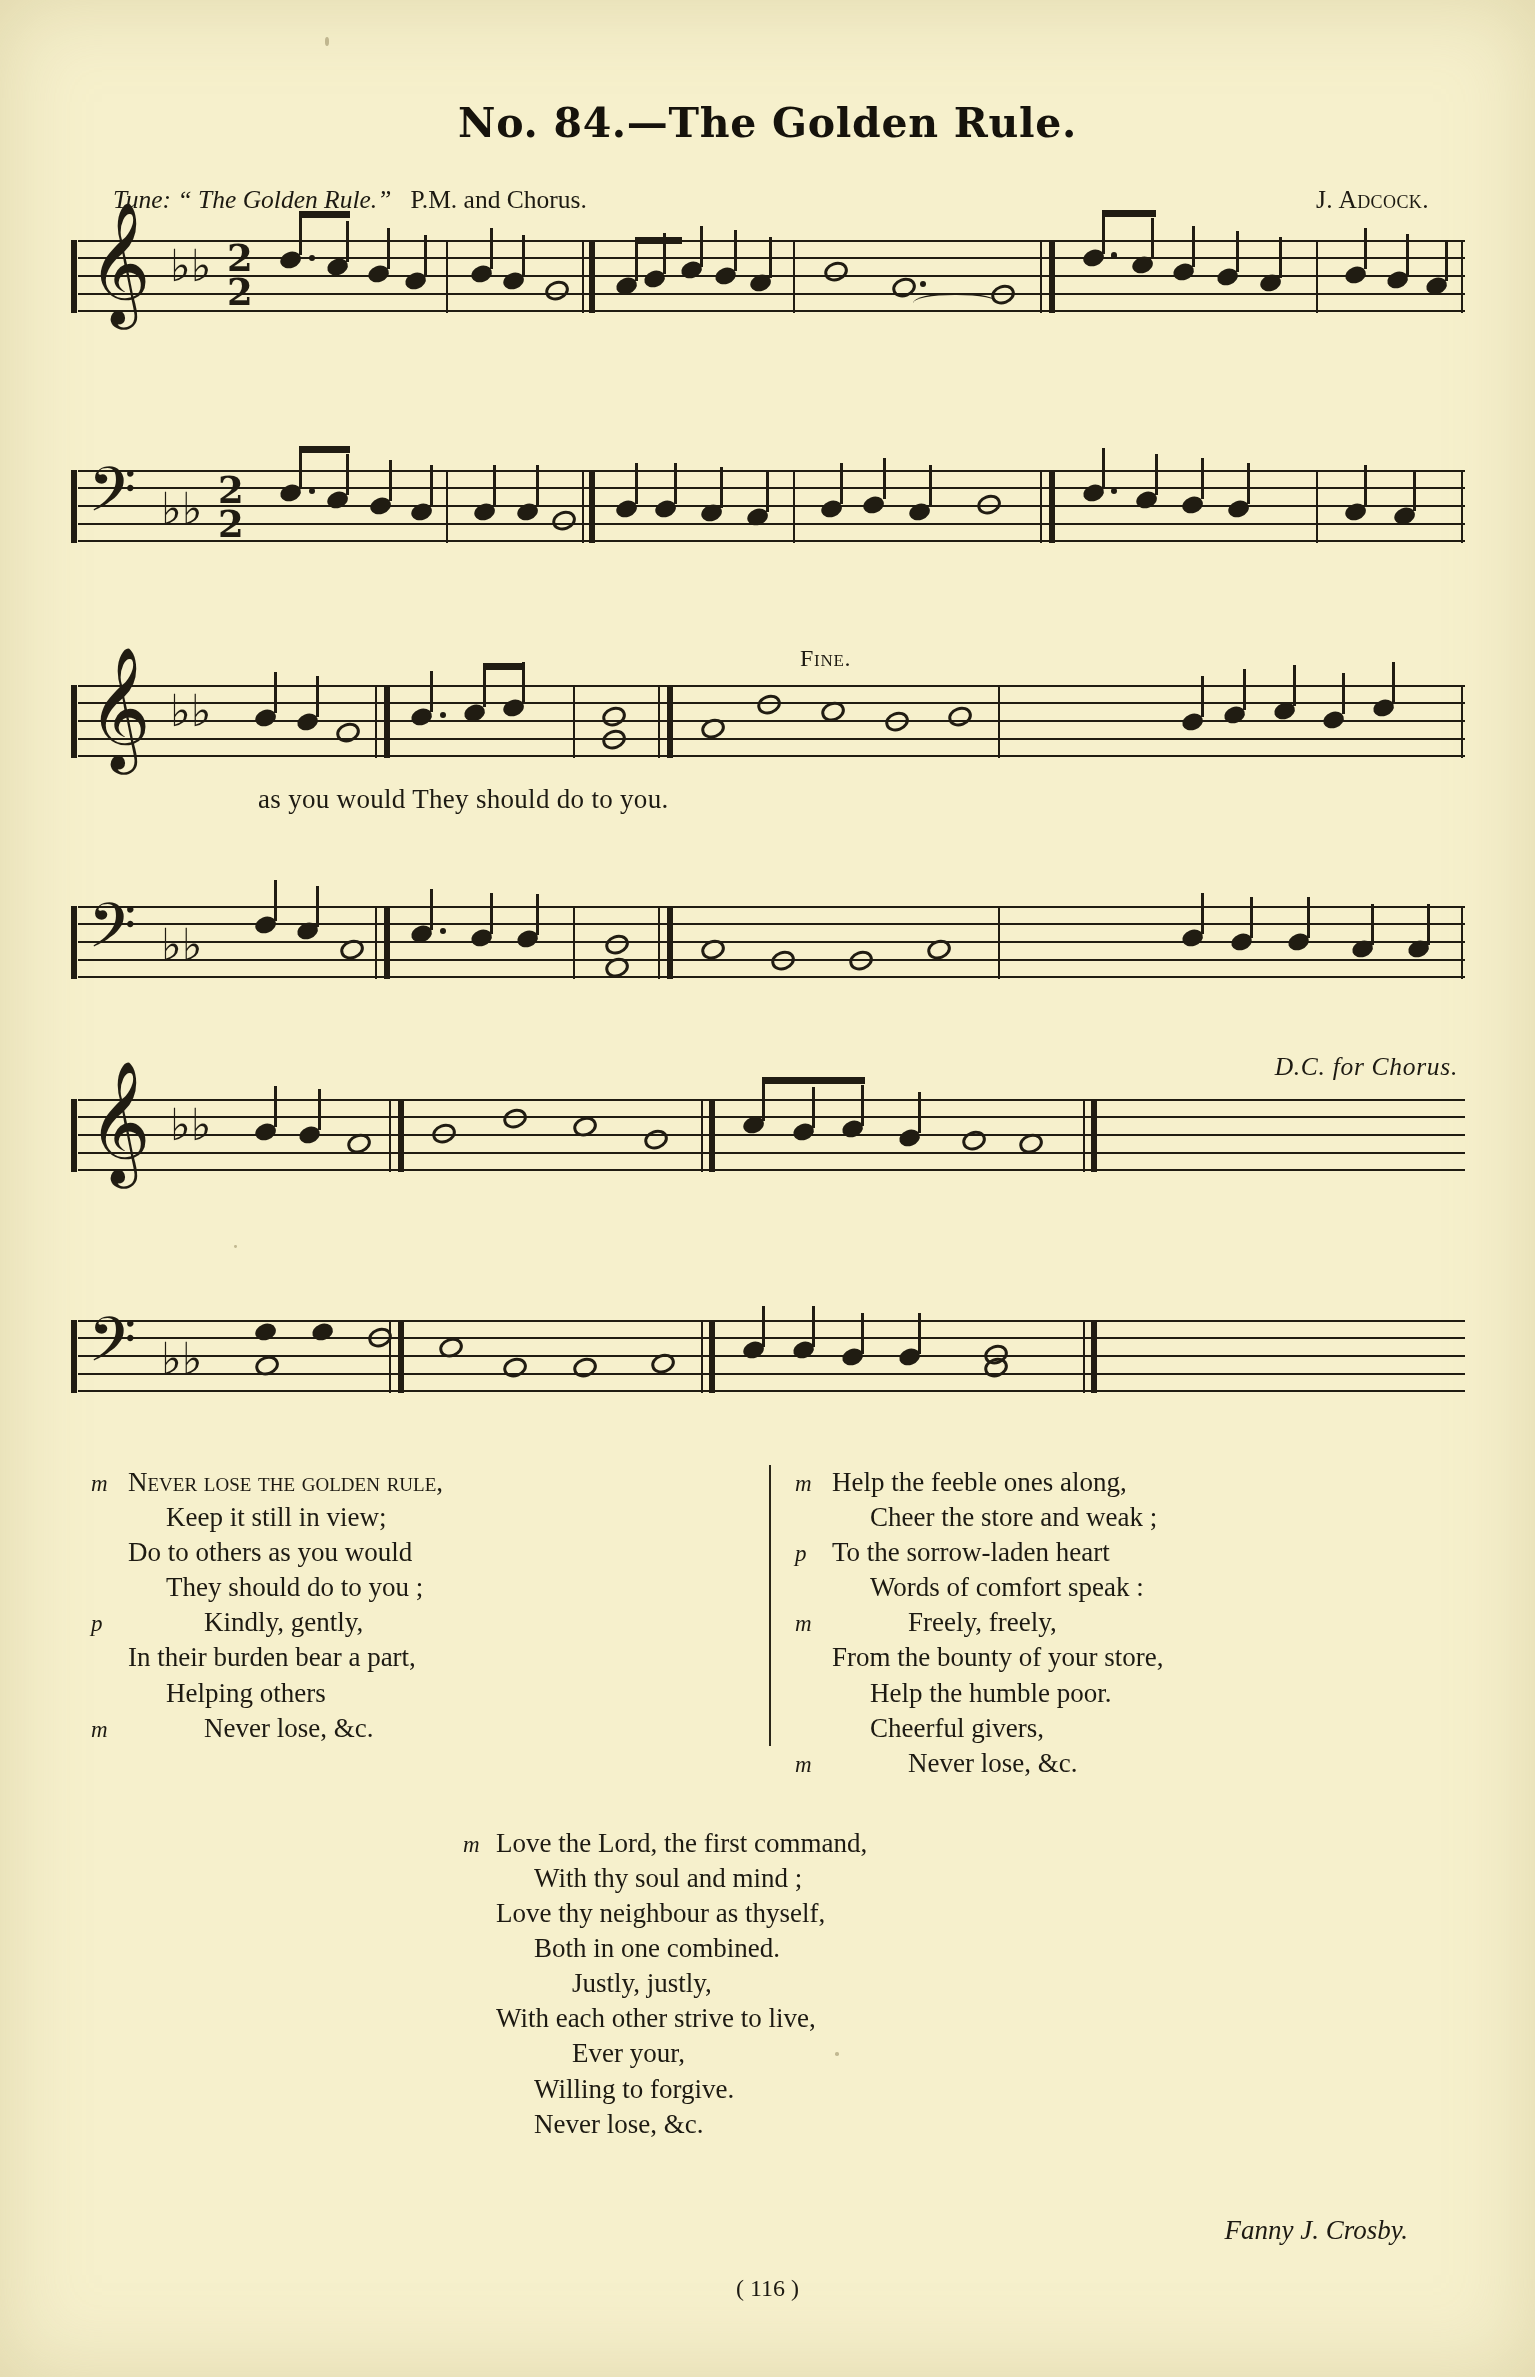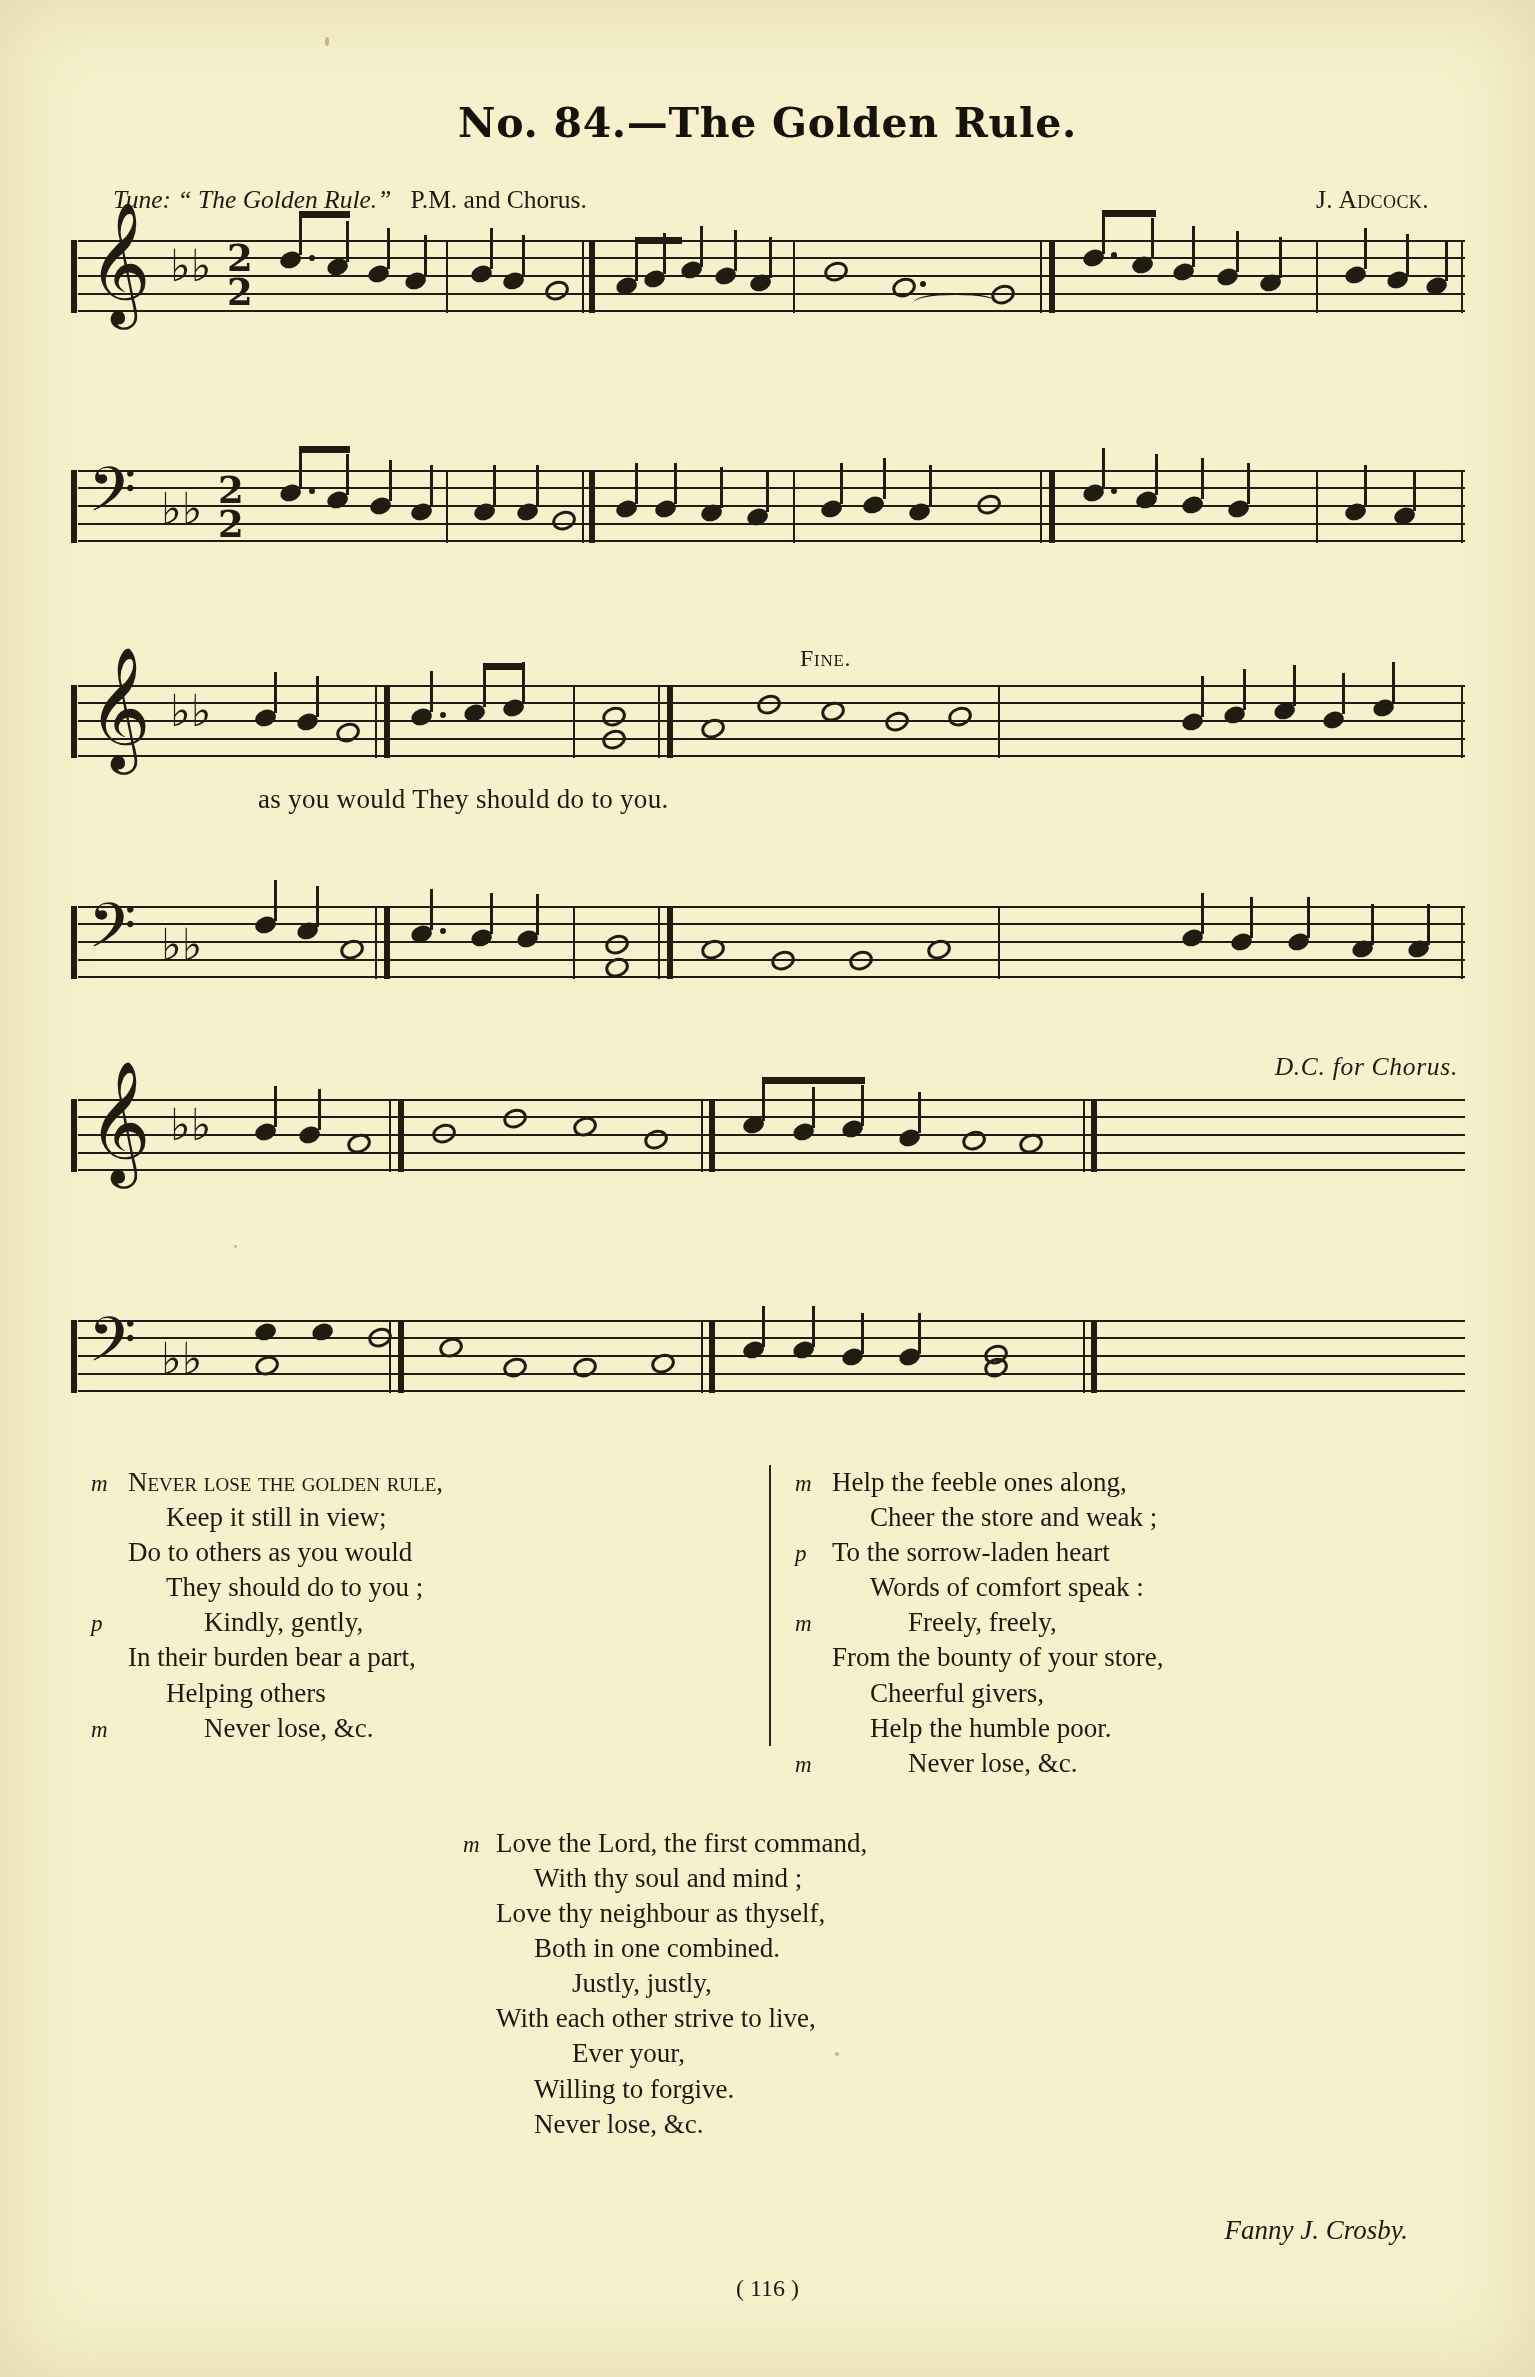--- a/index.html
+++ b/index.html
@@ -678,25 +678,25 @@
         <div class="vline">
             <span class="dyn">m</span>
             <span class="txt ind2">Freely, freely,</span>
           </div>
         <div class="vline">
             <span class="dyn"></span>
             <span class="txt">From the bounty of  your store,</span>
           </div>
         <div class="vline">
             <span class="dyn"></span>
+            <span class="txt ind1">Help the humble poor.</span>
+          </div>
+        <div class="vline">
+            <span class="dyn"></span>
             <span class="txt ind1">Cheerful givers,</span>
-          </div>
-        <div class="vline">
-            <span class="dyn"></span>
-            <span class="txt ind1">Help the humble poor.</span>
           </div>
         <div class="vline">
             <span class="dyn">m</span>
             <span class="txt ind2">Never lose, &amp;c.</span>
           </div>
       </div>
     </div>
 
     <div class="verse-center">
       <div class="vline">

